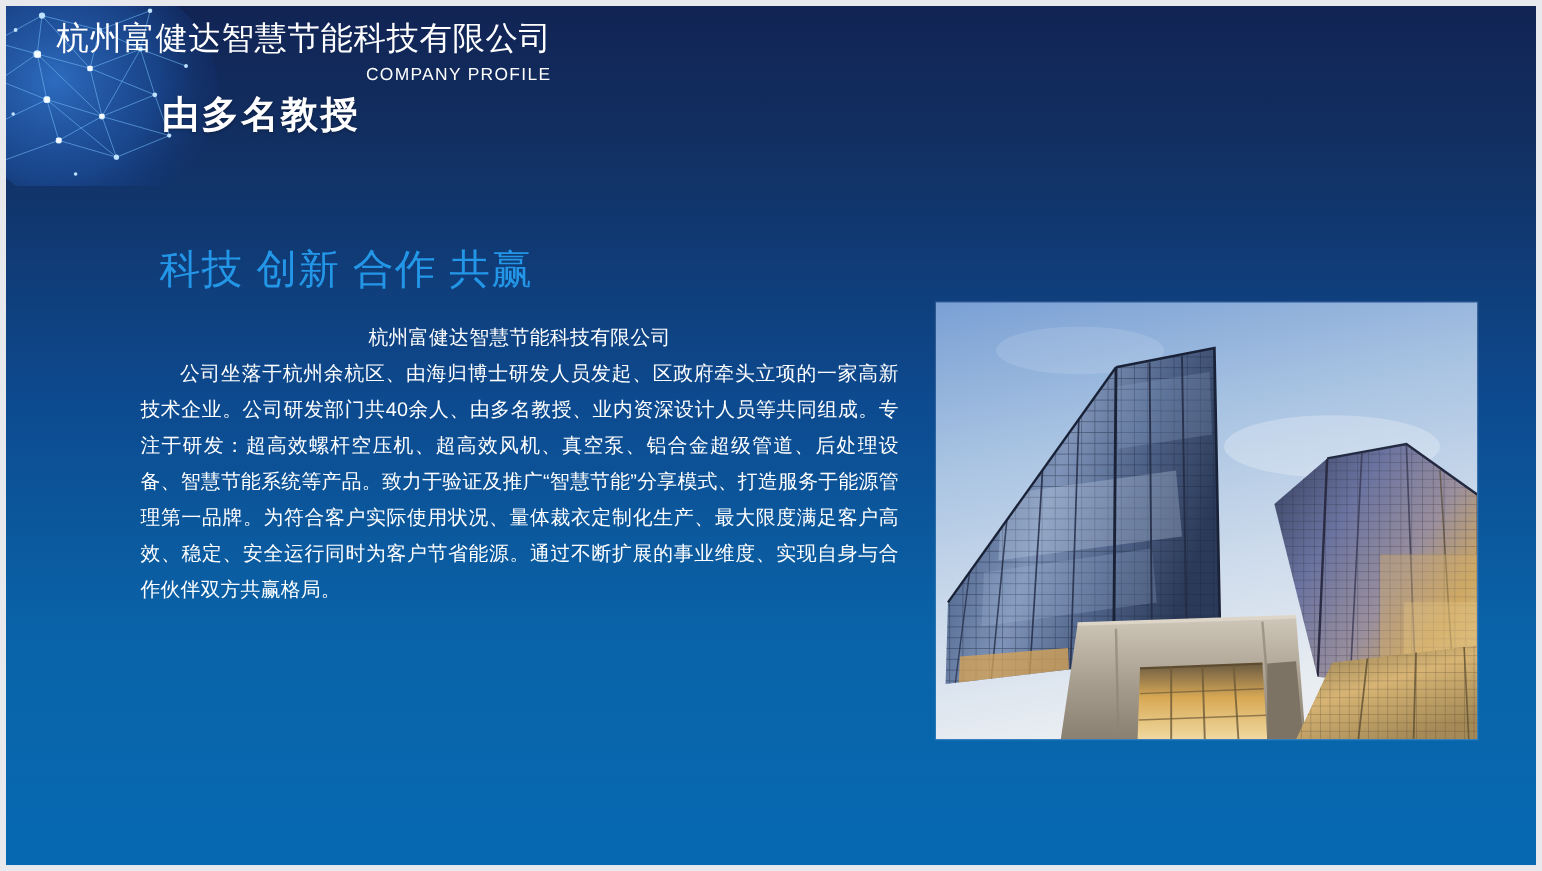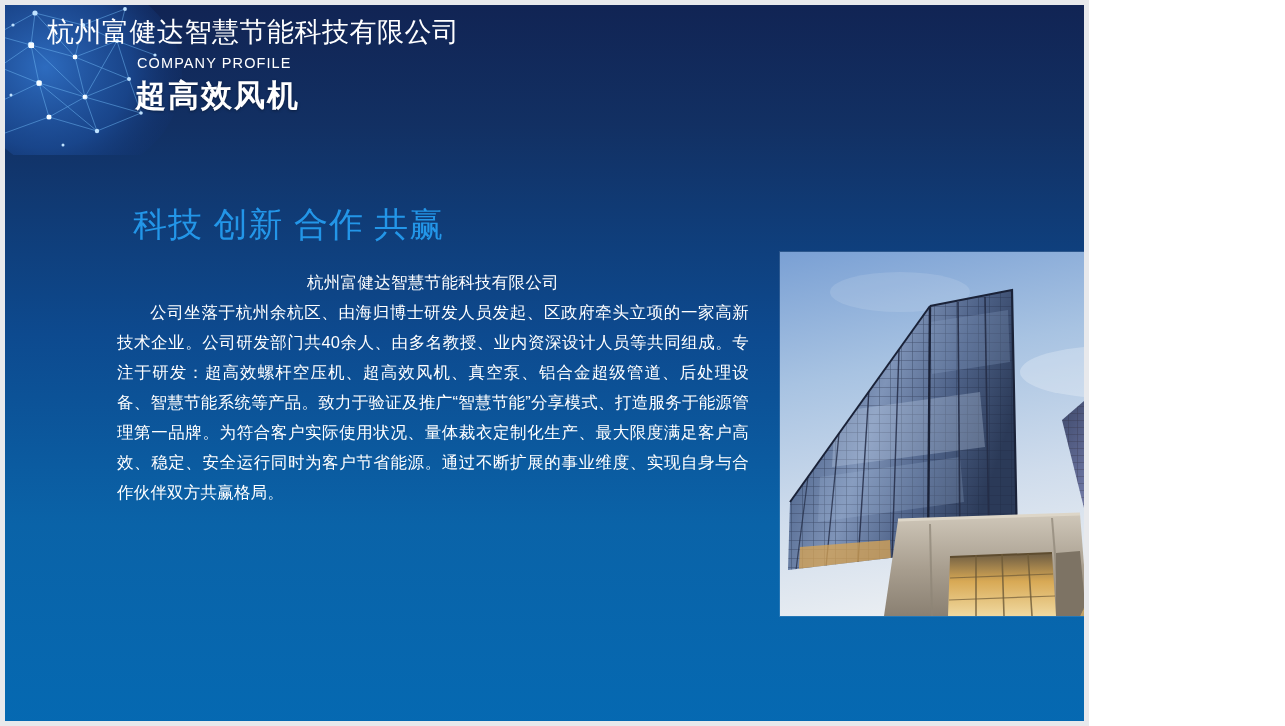--- a/index.html
+++ b/index.html
@@ -7,21 +7,21 @@
     margin: 0;
     padding: 0;
     background: #ffffff;
   }
   body {
     font-family: "Liberation Sans", "DejaVu Sans", sans-serif;
   }
 
   .slide {
     position: relative;
-    width: 1089px;
+    width: 1285px;
     height: 726px;
     box-sizing: border-box;
     border: 5px solid #e8e9ec;
     overflow: hidden;
     background: linear-gradient(to bottom,
         #112454 0px,
         #123063 120px,
         #0d4a8f 330px,
         #0a63a8 520px,
         #0569b2 726px);
@@ -60,20 +60,21 @@
     letter-spacing: 0.5px;
     white-space: nowrap;
   }
   .profile-en {
     color: #ffffff;
     font-size: 14.5px;
     letter-spacing: 1.1px;
     margin-top: 6px;
     margin-left: 90px;
     font-weight: 400;
+    text-align: right;
   }
   .profile-cn {
     color: #ffffff;
     font-size: 31px;
     font-weight: bold;
     letter-spacing: 2px;
     margin-top: 4px;
     margin-left: 88px;
     text-shadow: 0 1px 3px rgba(0,0,0,0.35);
   }
@@ -186,21 +187,21 @@
           <rect x="78" y="90" width="3.5" height="3.5"></rect>
         </g>
       </g>
     </svg>
   </div>
 
   <div class="header">
     <div class="header-inner">
       <div class="company-name">杭州富健达智慧节能科技有限公司</div>
       <div class="profile-en">COMPANY PROFILE</div>
-      <div class="profile-cn">超高效风机</div>
+      <div class="profile-cn">由多名教授</div>
     </div>
   </div>
 
   <div class="slogan">科技 创新 合作 共赢</div>
 
   <div class="body-block">
     <div class="body-title">杭州富健达智慧节能科技有限公司</div>
     <div class="body-para">公司坐落于杭州余杭区、由海归博士研发人员发起、区政府牵头立项的一家高新技术企业。公司研发部门共40余人、由多名教授、业内资深设计人员等共同组成。专注于研发：超高效螺杆空压机、超高效风机、真空泵、铝合金超级管道、后处理设备、智慧节能系统等产品。致力于验证及推广“智慧节能”分享模式、打造服务于能源管理第一品牌。为符合客户实际使用状况、量体裁衣定制化生产、最大限度满足客户高效、稳定、安全运行同时为客户节省能源。通过不断扩展的事业维度、实现自身与合作伙伴双方共赢格局。</div>
   </div>
 

